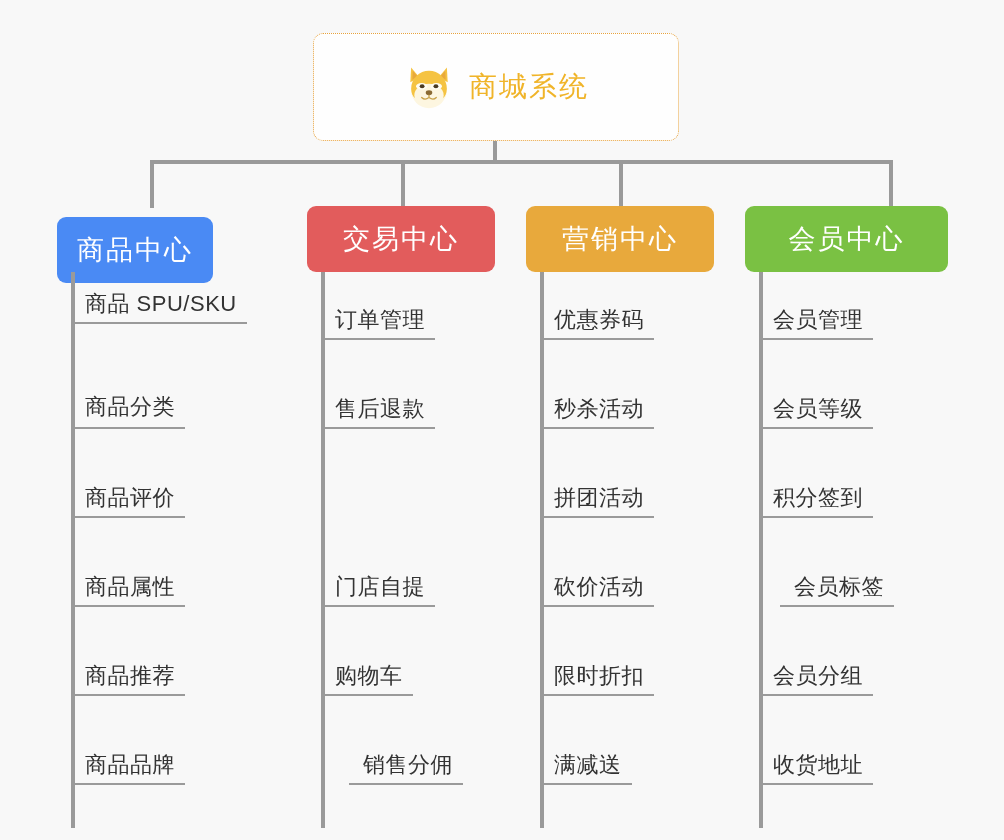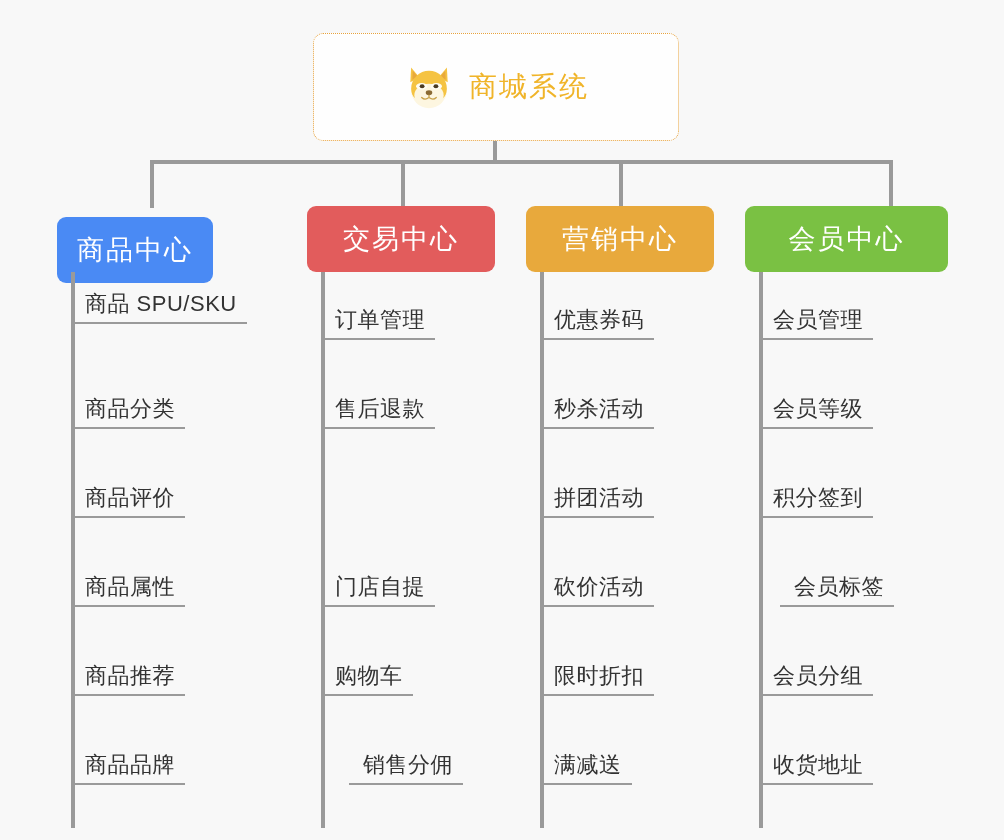--- a/index.html
+++ b/index.html
@@ -134,21 +134,21 @@
   </div>
 
   <div class="conn conn-v" style="left: 71px; top: 272px; height: 556px; background: rgb(154, 154, 154);"></div>
   <div class="conn conn-v" style="left: 321px; top: 272px; height: 556px; background: rgb(154, 154, 154);"></div>
   <div class="conn conn-v" style="left: 540px; top: 272px; height: 556px; background: rgb(154, 154, 154);"></div>
   <div class="conn conn-v" style="left: 759px; top: 272px; height: 556px; background: rgb(154, 154, 154);"></div>
 
   <div class="leaf" style="left:71px; top:292px;">
       <span class="leaf-label" style="color: rgb(51, 51, 51); border-bottom-color: rgb(154, 154, 154);">商品 SPU/SKU</span>
     </div>
-  <div class="leaf" style="left:71px; top:397px;">
+  <div class="leaf" style="left:71px; top:397px;font-family:Liberation Mono, monospace;">
       <span class="leaf-label" style="color: rgb(51, 51, 51); border-bottom-color: rgb(154, 154, 154);">商品分类</span>
     </div>
   <div class="leaf" style="left:71px; top:486px;">
       <span class="leaf-label" style="color: rgb(51, 51, 51); border-bottom-color: rgb(154, 154, 154);">商品评价</span>
     </div>
   <div class="leaf" style="left:71px; top:575px;">
       <span class="leaf-label" style="color: rgb(51, 51, 51); border-bottom-color: rgb(154, 154, 154);">商品属性</span>
     </div>
   <div class="leaf" style="left:71px; top:664px;">
       <span class="leaf-label" style="color: rgb(51, 51, 51); border-bottom-color: rgb(154, 154, 154);">商品推荐</span>

